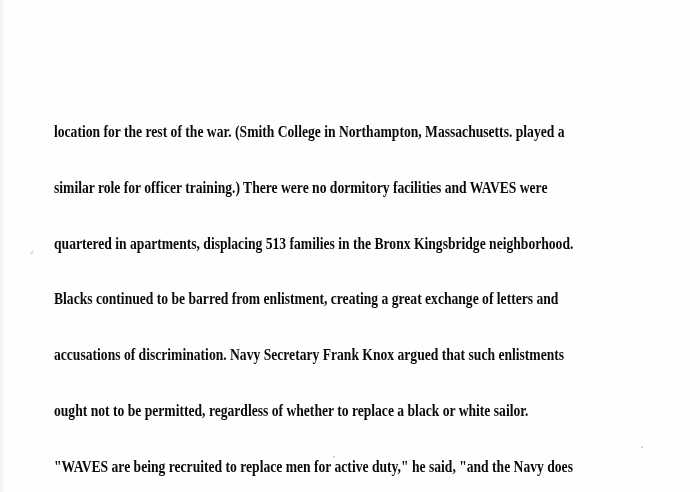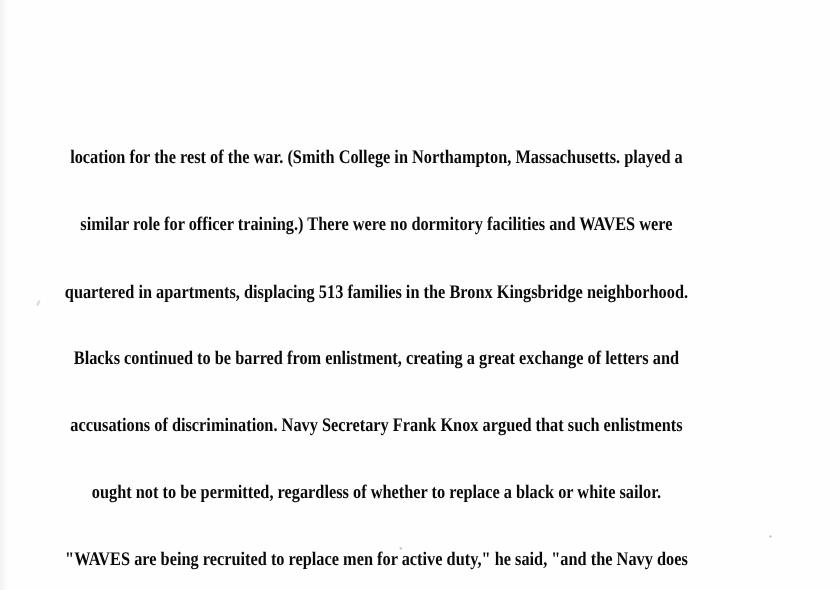--- a/index.html
+++ b/index.html
@@ -7,21 +7,20 @@
     padding: 0;
     background: #ffffff;
   }
   .page {
     position: relative;
     width: 700px;
     height: 492px;
     background: #fefefe;
     overflow: hidden;
     font-family: "Liberation Serif", "DejaVu Serif", serif;
-    text-align: center;
   }
   
   .page::before {
     content: "";
     position: absolute;
     left: 0; top: 0; bottom: 0;
     width: 6px;
     background: linear-gradient(to right, rgba(0,0,0,0.05), rgba(0,0,0,0));
     pointer-events: none;
   }

